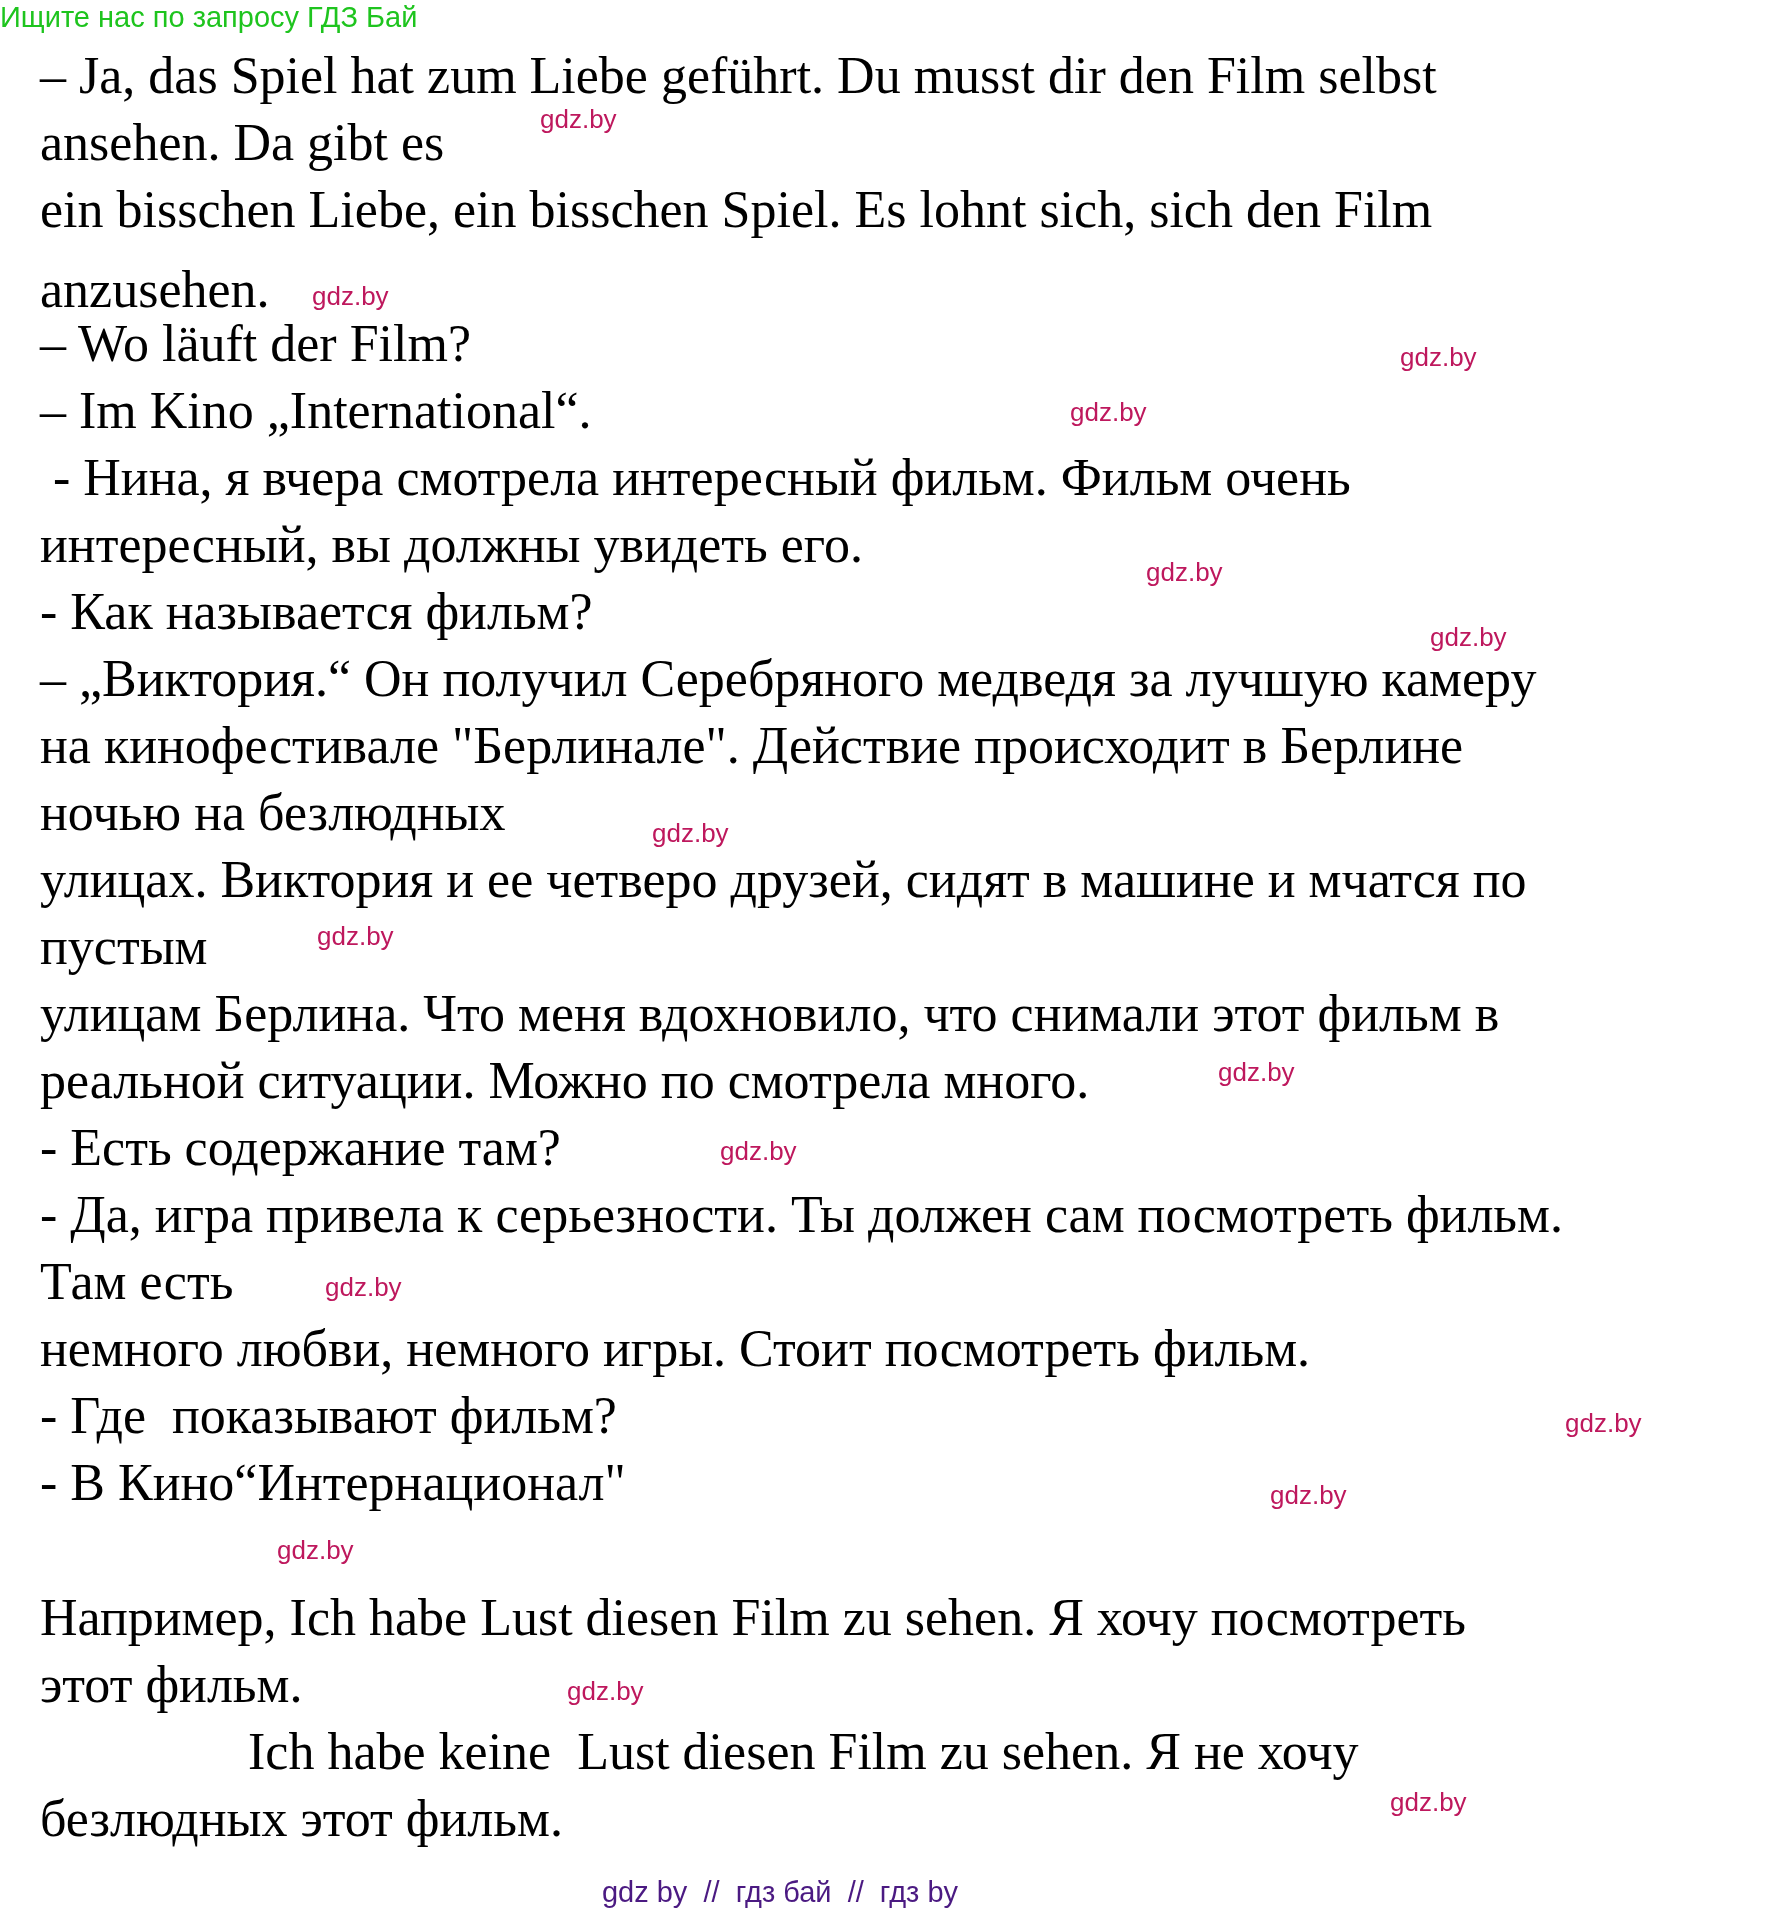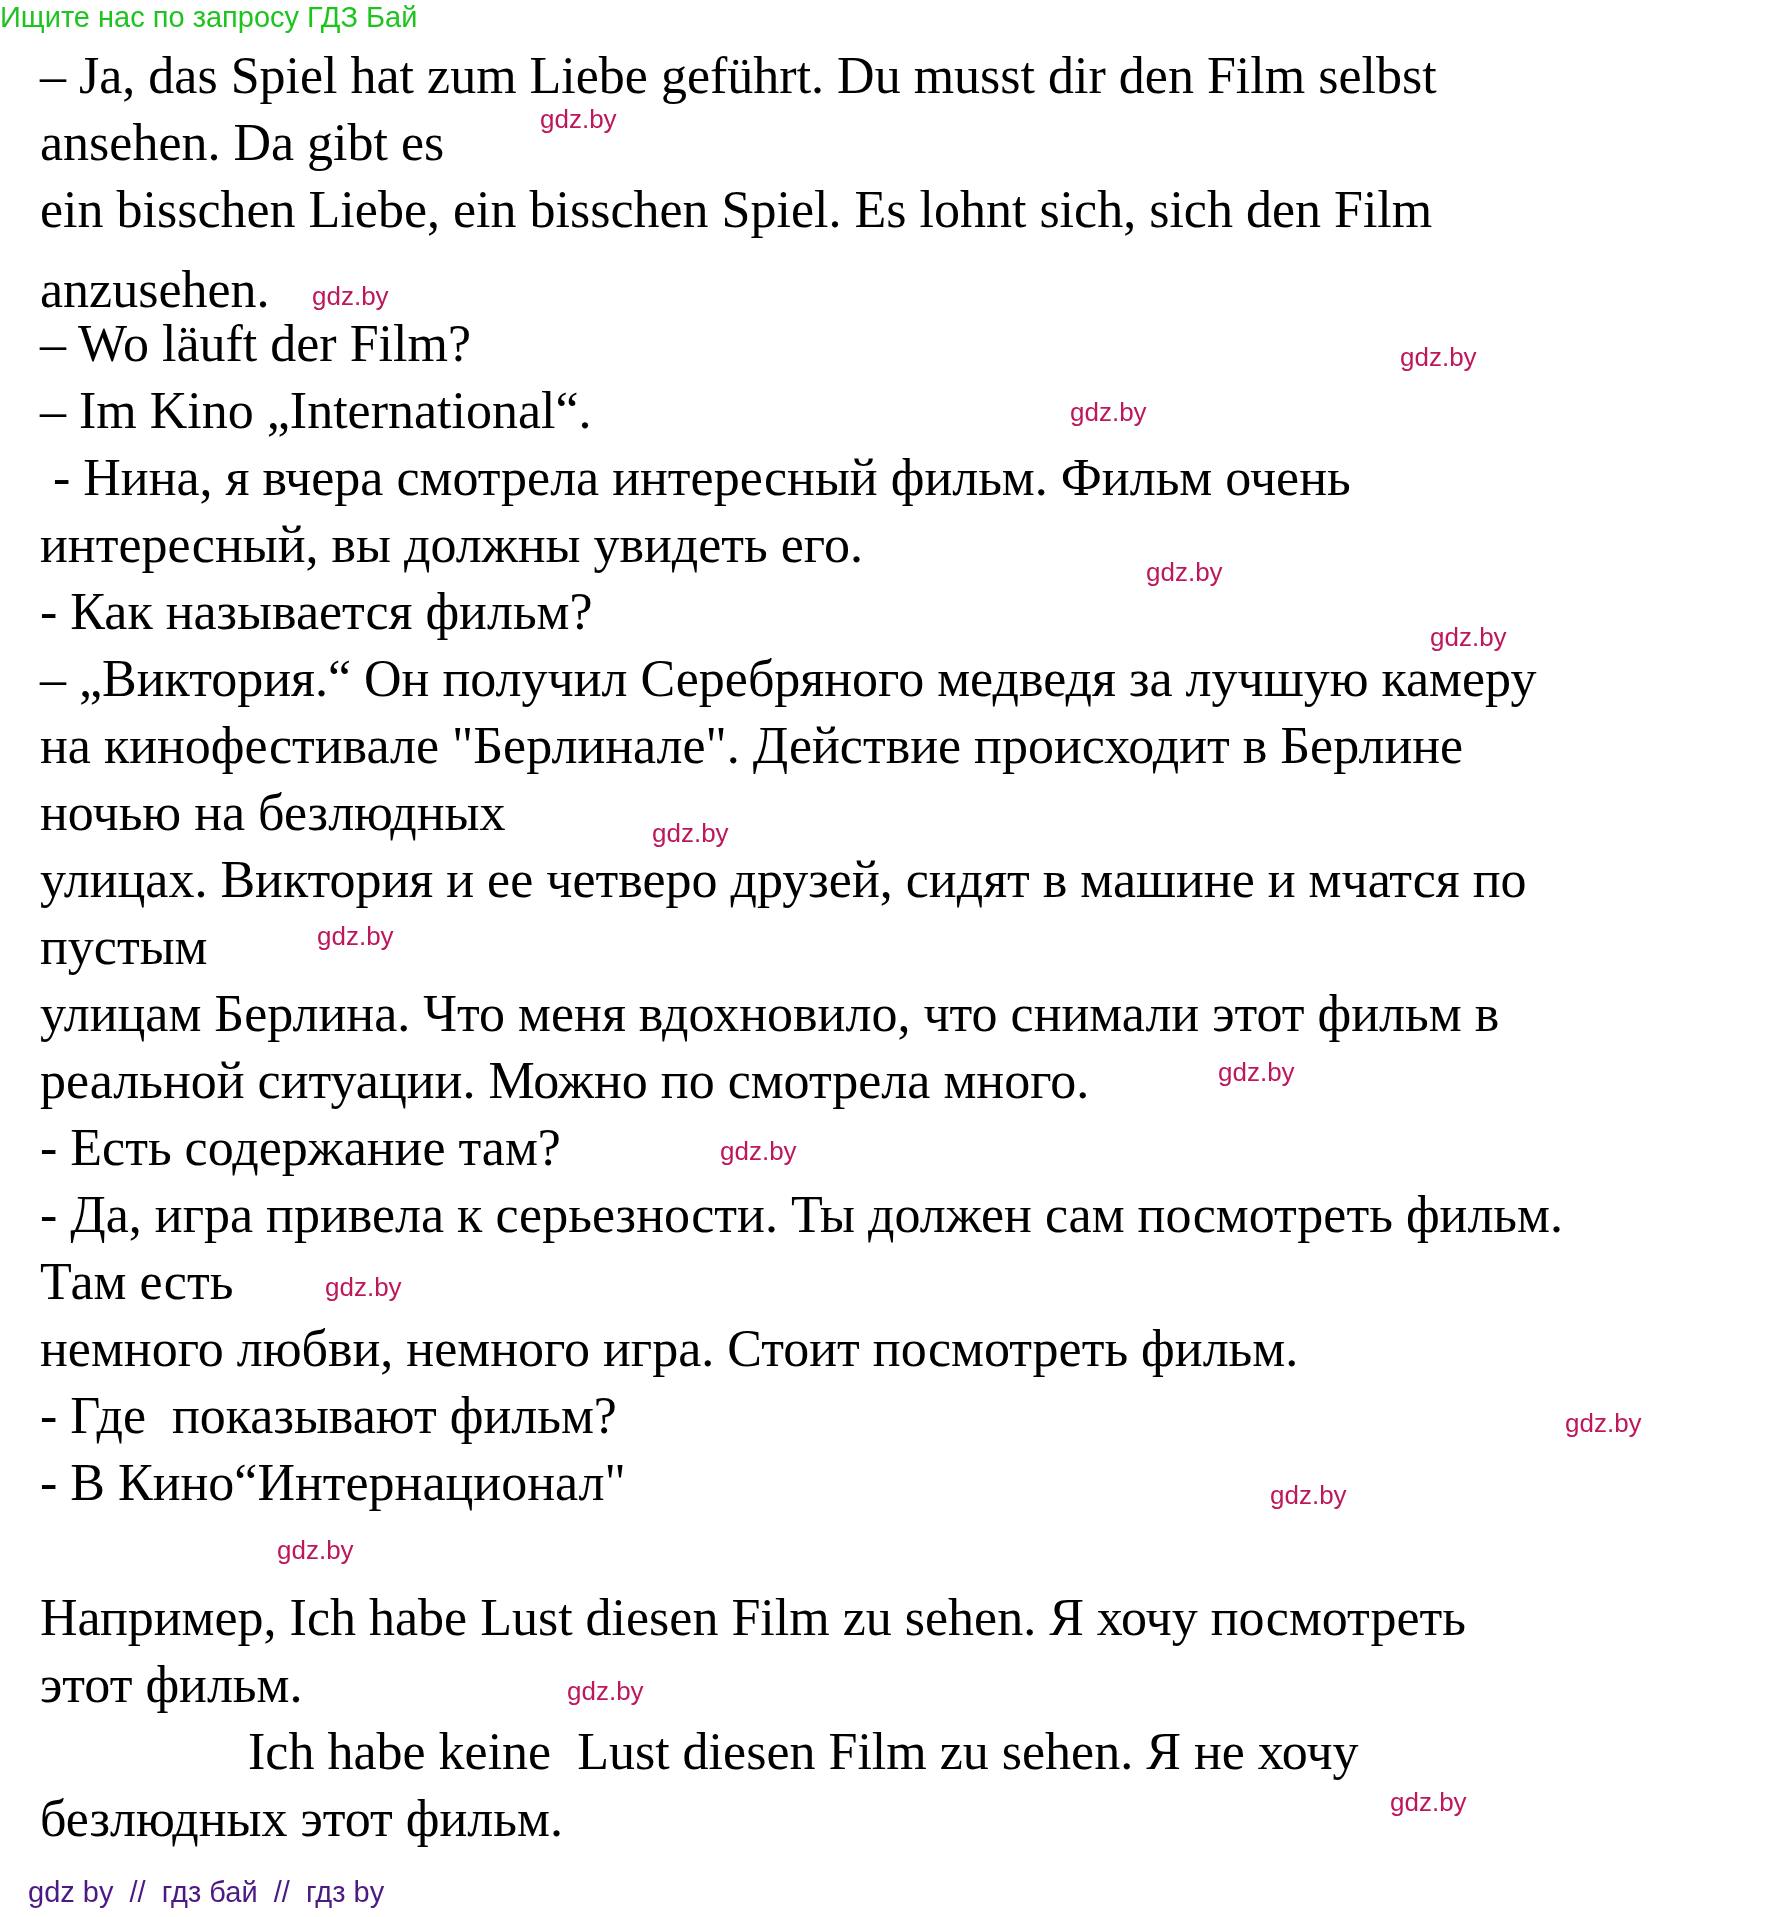--- a/index.html
+++ b/index.html
@@ -4,23 +4,23 @@
 <style>
   html, body { margin:0; padding:0; background:#ffffff; }
   body { width:1785px; height:1917px; position:relative; overflow:hidden; }
   .header { position:absolute; top:0; left:0; width:1785px; text-align:left;
     font-family:"Liberation Sans", sans-serif; font-size:29px; line-height:34px;
     color:#1ec41e; padding-top:0px; }
   .line { position:absolute; left:40px; white-space:pre;
     font-family:"Liberation Serif", serif; font-size:52px; line-height:60px; color:#000; }
   .wm { position:absolute; white-space:pre;
     font-family:"Liberation Sans", sans-serif; font-size:26px; line-height:30px; color:#be185d; }
-  .footer { position:absolute; top:1874px; left:0; width:1560px; text-align:left;
+  .footer { position:absolute; top:1874px; left:0; width:1560px; text-align:center;
     font-family:"Liberation Sans", sans-serif; font-size:29px; line-height:36px;
-    color:#4b1a82; white-space:pre;margin-left:28px; }
+    color:#4b1a82; white-space:pre; }
 </style>
 </head>
 <body>
 
 <div class="header">Ищите нас по запросу ГДЗ Бай</div>
 
 <div>
   <div class="line" style="top:46px">– Ja, das Spiel hat zum Liebe geführt. Du musst dir den Film selbst</div>
   <div class="line" style="top:113px">ansehen. Da gibt es</div>
   <div class="line" style="top:180px">ein bisschen Liebe, ein bisschen Spiel. Es lohnt sich, sich den Film</div>
@@ -33,21 +33,21 @@
   <div class="line" style="top:649px">– „Виктория.“ Он получил Серебряного медведя за лучшую камеру</div>
   <div class="line" style="top:716px">на кинофестивале "Берлинале". Действие происходит в Берлине</div>
   <div class="line" style="top:783px">ночью на безлюдных</div>
   <div class="line" style="top:850px">улицах. Виктория и ее четверо друзей, сидят в машине и мчатся по</div>
   <div class="line" style="top:917px">пустым</div>
   <div class="line" style="top:984px">улицам Берлина. Что меня вдохновило, что снимали этот фильм в</div>
   <div class="line" style="top:1051px">реальной ситуации. Можно по смотрела много.</div>
   <div class="line" style="top:1118px">- Есть содержание там?</div>
   <div class="line" style="top:1185px">- Да, игра привела к серьезности. Ты должен сам посмотреть фильм.</div>
   <div class="line" style="top:1252px">Там есть</div>
-  <div class="line" style="top:1319px">немного любви, немного игра. Стоит посмотреть фильм.</div>
+  <div class="line" style="top:1319px">немного любви, немного игры. Стоит посмотреть фильм.</div>
   <div class="line" style="top:1386px">- Где  показывают фильм?</div>
   <div class="line" style="top:1453px">- В Кино“Интернационал"</div>
   <div class="line" style="top:1588px">Например, Ich habe Lust diesen Film zu sehen. Я хочу посмотреть</div>
   <div class="line" style="top:1655px">этот фильм.</div>
   <div class="line" style="top:1722px">                Ich habe keine  Lust diesen Film zu sehen. Я не хочу</div>
   <div class="line" style="top:1789px">безлюдных этот фильм.</div>
 </div>
 
 <div>
   <span class="wm" style="left:540px;top:104px">gdz.by</span>

